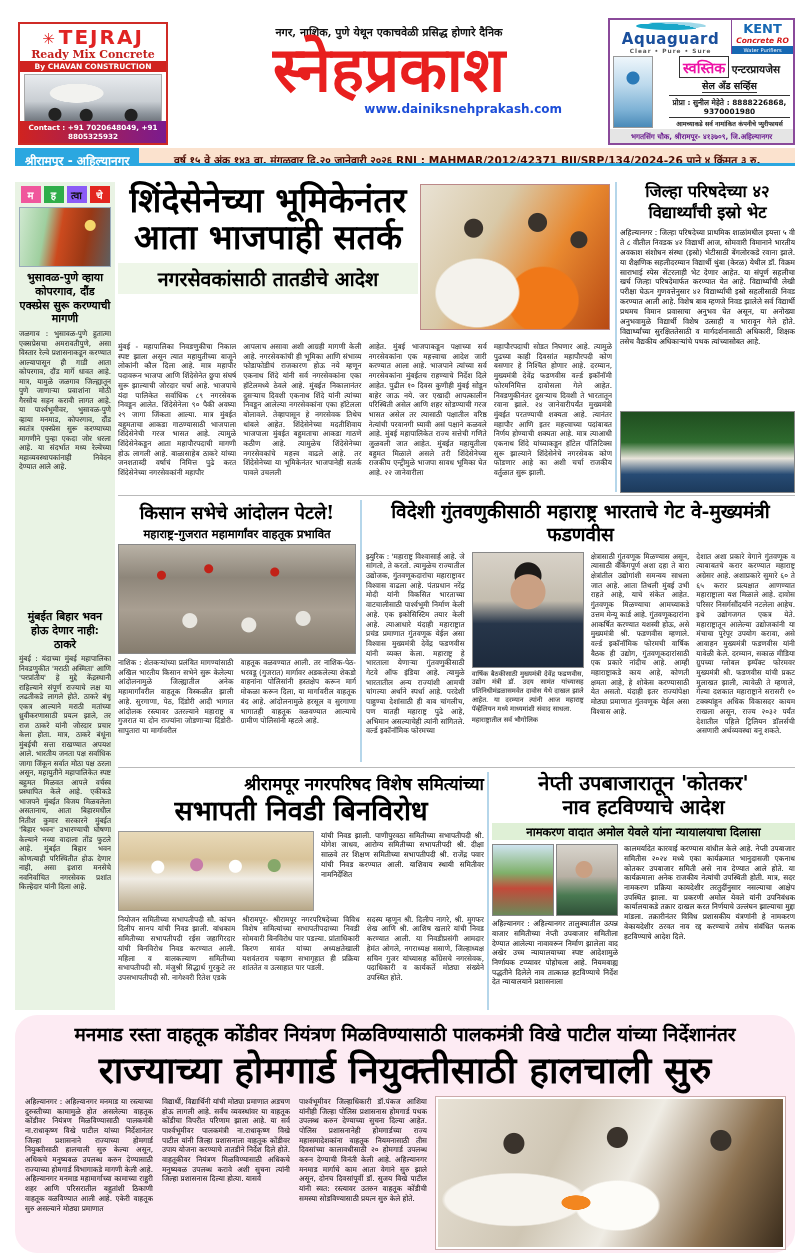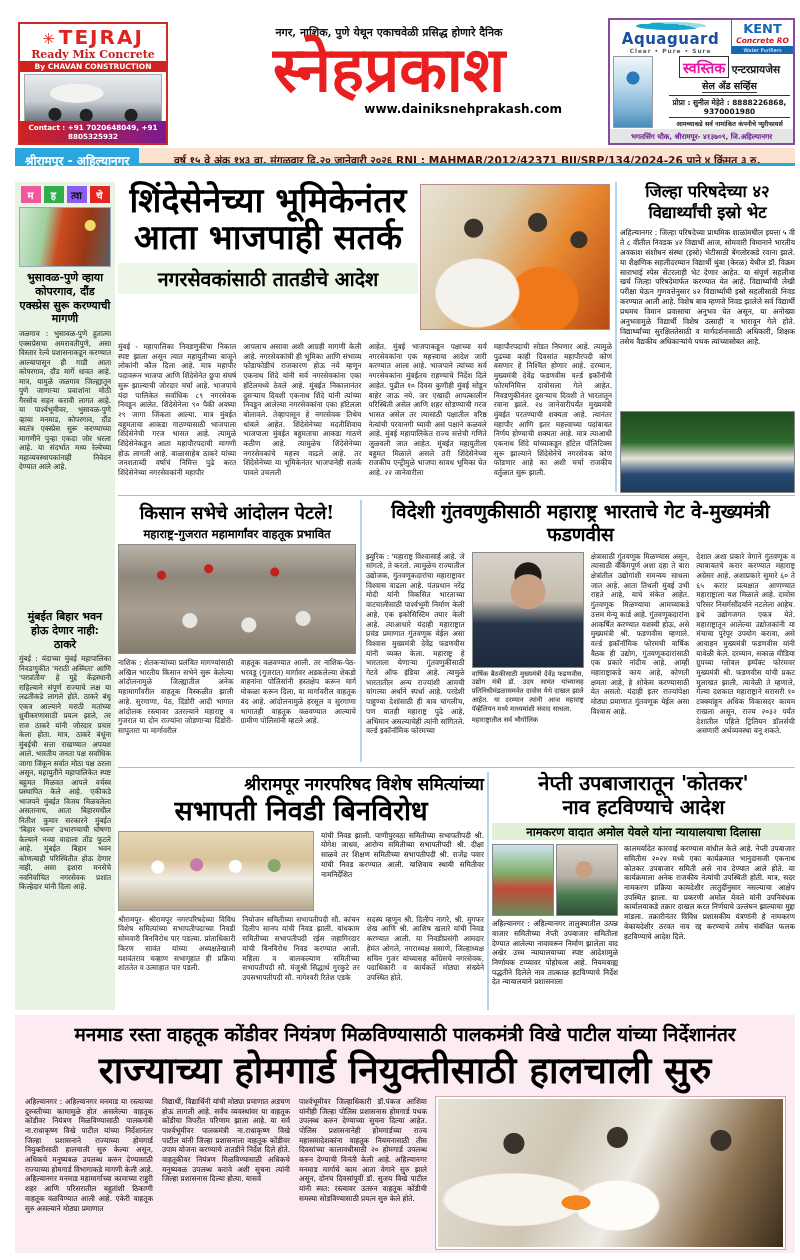--- a/index.html
+++ b/index.html
@@ -18,21 +18,21 @@
       radial-gradient(circle at 45% 84%, #222 6px, transparent 7px),
       radial-gradient(circle at 78% 84%, #222 6px, transparent 7px),
       radial-gradient(ellipse at 38% 38%, #f2f2ef 22%, transparent 23%),
       linear-gradient(180deg,#e8ebee 0%, #c9ced3 55%, #8f969e 80%, #6a7077 100%);
     border:1px solid #aaa; }
   .tj-contact { position:absolute; bottom:0; left:0; width:100%; background:linear-gradient(90deg,#d02320,#7a1b8f); color:#fff; font-size:7.2px; font-weight:bold; text-align:center; padding:2px 0; }
 
   .masthead { position:absolute; left:176px; top:24px; width:426px; height:120px; text-align:center; }
   .mh-tagline { font-size:11px; font-weight:bold; color:#111; font-family:"DejaVu Serif", serif; }
   .mh-title { font-size:62px; line-height:1.02; font-weight:bold; color:#e81f1e; font-family:"Liberation Serif","DejaVu Serif",serif; }
-  .mh-site { font-size:12px; font-weight:bold; color:#000000; text-align:right; padding-right:40px; }
+  .mh-site { font-size:12px; font-weight:bold; color:#1d4ed8; text-align:right; padding-right:40px; }
 
   .aqua { position:absolute; left:608px; top:18px; width:187px; height:127px; border:2px solid #8a4a9a; background:#fff; font-size:7px; overflow:hidden; }
   .aq-row1 { display:flex; align-items:stretch; }
   .aq-brand { flex:1; text-align:center; padding-top:2px; }
   .aq-wave { display:block; width:70px; height:8px; margin:0 auto;
      background: radial-gradient(ellipse at 30% 120%, #17a7c9 60%, transparent 61%), radial-gradient(ellipse at 75% -30%, #9fd8e8 55%, transparent 56%);
      border-radius:50%; }
   .aq-name { color:#1a4f9c; font-weight:bold; font-size:15px; letter-spacing:0.5px; }
   .aq-tag { color:#555; font-size:5.8px; letter-spacing:1px; font-weight:bold; }
   .kent { width:62px; border-left:1px solid #8a4a9a; text-align:center; }
@@ -146,21 +146,21 @@
   .nepti-photos { display:flex; gap:2px; height:72px; }
   .np1 { flex:1; border:1px solid #888;
     background: linear-gradient(180deg,#cfe4f0 0%, #7fb06a 40%, #c34a3a 62%, #6a8a5a 100%); }
   .np2 { flex:1; border:1px solid #888;
     background: radial-gradient(circle at 45% 35%, #caa083 8px, transparent 9px),
       linear-gradient(180deg,#d8d4cc 0%, #b8b0a4 45%, #4a7a52 72%, #2f5038 100%); }
   .nepti-c1 { font-size:7.3px; line-height:1.33; text-align:justify; margin-top:3px; height:82px; overflow:hidden; }
   .nepti-c2 { flex:1; font-size:7.3px; line-height:1.33; text-align:justify; overflow:hidden; }
 
   
-  .homeguard { position:absolute; left:15px; top:1015px; width:780px; height:238px; background:#fdebf3; padding:6px 10px 8px; }
+  .homeguard { position:absolute; left:15px; top:1015px; width:780px; height:238px; background:#fdebf3; padding:6px 10px 8px;border-radius:22px; }
   .hg-kicker { font-size:19px; font-weight:bold; text-align:center; }
   .hg-h { font-size:37px; font-weight:bold; text-align:center; line-height:1.05; margin:4px 0 7px; }
   .hg-row { display:flex; gap:9px; height:152px; }
   .hg-col { width:128px; flex:none; font-size:7.3px; line-height:1.33; text-align:justify; overflow:hidden; }
   .hg-photo { flex:1; border:2px solid #fff; outline:1px solid #caa;
     background: radial-gradient(circle at 22% 30%, #3a332c 10px, transparent 11px),
       radial-gradient(circle at 52% 26%, #3a332c 10px, transparent 11px),
       radial-gradient(circle at 82% 28%, #3a332c 10px, transparent 11px),
       radial-gradient(ellipse at 40% 70%, #f3861f 14px, transparent 15px),
       radial-gradient(ellipse at 22% 68%, #f7f4ee 18%, transparent 19%),
@@ -283,22 +283,22 @@
   <div class="hline" style="left:118px; top:767px; width:677px;"></div>
 
   <div class="sabha">
     <div class="sabha-kicker serifhead">श्रीरामपूर नगरपरिषद विशेष समित्यांच्या</div>
     <div class="sabha-h serifhead">सभापती निवडी बिनविरोध</div>
     <div class="sabha-top">
       <div class="sabha-photo"></div>
       <div class="sabha-side">यांची निवड झाली. पाणीपुरवठा समितीच्या सभापतीपदी श्री. योगेश जाधव, आरोग्य समितीच्या सभापतीपदी श्री. दीक्षा साळवे तर शिक्षण समितीच्या सभापतीपदी श्री. राजेंद्र पवार यांची निवड करण्यात आली. याशिवाय स्थायी समितीवर नामनिर्देशित</div>
     </div>
     <div class="sabha-cols colset">
+      <div class="tcol">नियोजन समितीच्या सभापतीपदी सौ. कांचन दिलीप सानप यांची निवड झाली. बांधकाम समितीच्या सभापतीपदी रईस जहागिरदार यांची बिनविरोध निवड करण्यात आली. महिला व बालकल्याण समितीच्या सभापतीपदी सौ. मंजुश्री सिद्धार्थ गुरकुटे तर उपसभापतीपदी सौ. नागेश्वरी रितेश एडके</div>
       <div class="tcol">श्रीरामपूर- श्रीरामपूर नगरपरिषदेच्या विविध विशेष समित्यांच्या सभापतीपदाच्या निवडी सोमवारी बिनविरोध पार पडल्या. प्रांताधिकारी किरण सावंत यांच्या अध्यक्षतेखाली यशवंतराव चव्हाण सभागृहात ही प्रक्रिया शांततेत व उत्साहात पार पडली.</div>
-      <div class="tcol">नियोजन समितीच्या सभापतीपदी सौ. कांचन दिलीप सानप यांची निवड झाली. बांधकाम समितीच्या सभापतीपदी रईस जहागिरदार यांची बिनविरोध निवड करण्यात आली. महिला व बालकल्याण समितीच्या सभापतीपदी सौ. मंजुश्री सिद्धार्थ गुरकुटे तर उपसभापतीपदी सौ. नागेश्वरी रितेश एडके</div>
       <div class="tcol">सदस्य म्हणून श्री. दिलीप नागरे, श्री. मुगफर शेख आणि श्री. आशिष खलारे यांची निवड करण्यात आली. या निवडीप्रसंगी आमदार हेमंत ओगले, नगराध्यक्ष ससाणे, जिल्हाध्यक्ष सचिन गुजर यांच्यासह काँग्रेसचे नगरसेवक, पदाधिकारी व कार्यकर्ते मोठ्या संख्येने उपस्थित होते.</div>
     </div>
   </div>
 
   <div class="vline" style="left:487px; top:772px; height:238px;"></div>
 
   <div class="nepti">
     <div class="nepti-h serifhead">नेप्ती उपबाजारातून 'कोतकर'</div>
     <div class="nepti-h serifhead">नाव हटविण्याचे आदेश</div>
     <div class="nepti-sub">नामकरण वादात अमोल येवले यांना न्यायालयाचा दिलासा</div>

